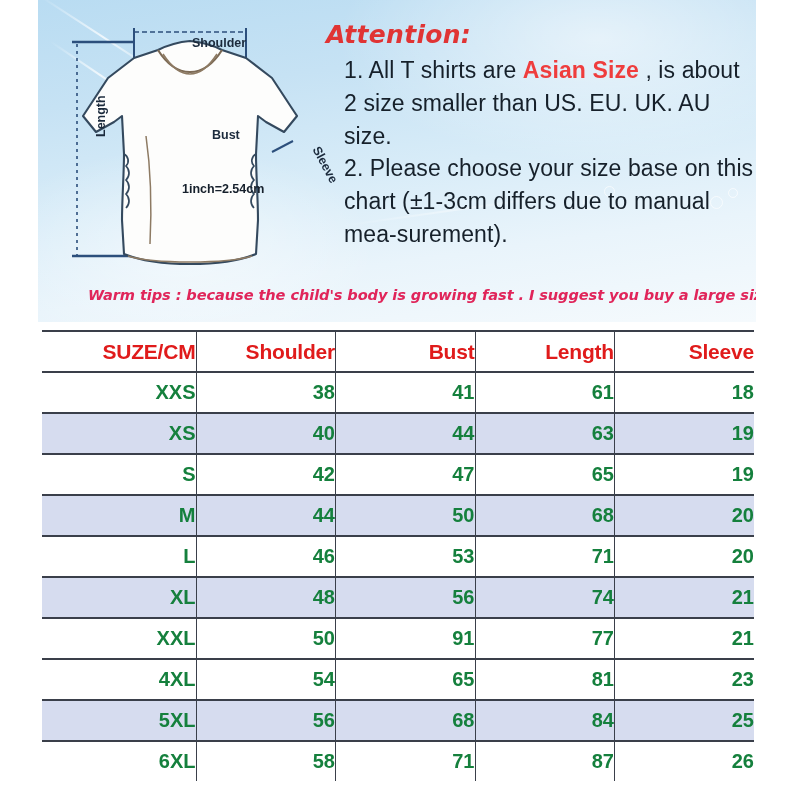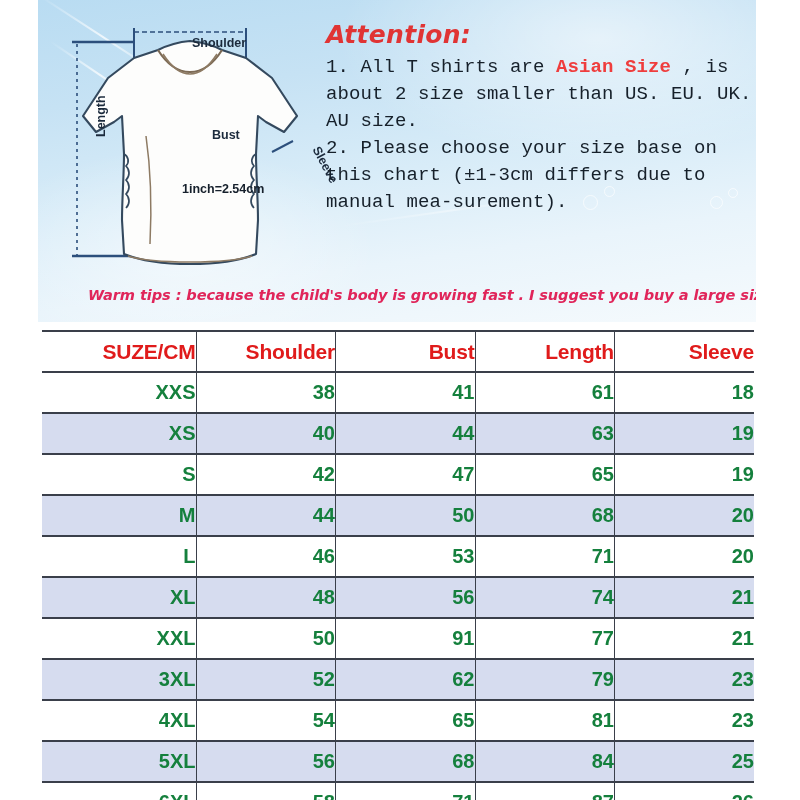--- a/index.html
+++ b/index.html
@@ -86,25 +86,26 @@
     font-family: "DejaVu Sans", sans-serif;
     font-weight: bold;
     font-style: italic;
     font-size: 25px;
     color: #e03434;
     letter-spacing: 0.3px;
     line-height: 1.05;
     margin-bottom: 6px;
   }
   .attn-line {
-    font-family: Liberation Mono, monospace;
-    font-size: 19px;
+    font-family: Liberation Sans, sans-serif;
+    font-size: 23px;
     color: #16202a;
     line-height: 1.42;
     letter-spacing: 0.1px;
+    margin-left: 18px;
   }
   .attn-hl { color: #ef3d3d; font-weight: bold; }
 
   
   #warm-tips {
     position: absolute;
     left: 50px;
     top: 286px;
     width: 700px;
     font-family: "DejaVu Sans", sans-serif;
@@ -307,27 +308,20 @@
         <td>74</td>
         <td>21</td>
       </tr>
       <tr>
         <td>XXL</td>
         <td>50</td>
         <td>91</td>
         <td>77</td>
         <td>21</td>
       </tr>
-      <tr class="alt">
-        <td>3XL</td>
-        <td>52</td>
-        <td>62</td>
-        <td>79</td>
-        <td>23</td>
-      </tr>
       <tr>
         <td>4XL</td>
         <td>54</td>
         <td>65</td>
         <td>81</td>
         <td>23</td>
       </tr>
       <tr class="alt">
         <td>5XL</td>
         <td>56</td>

